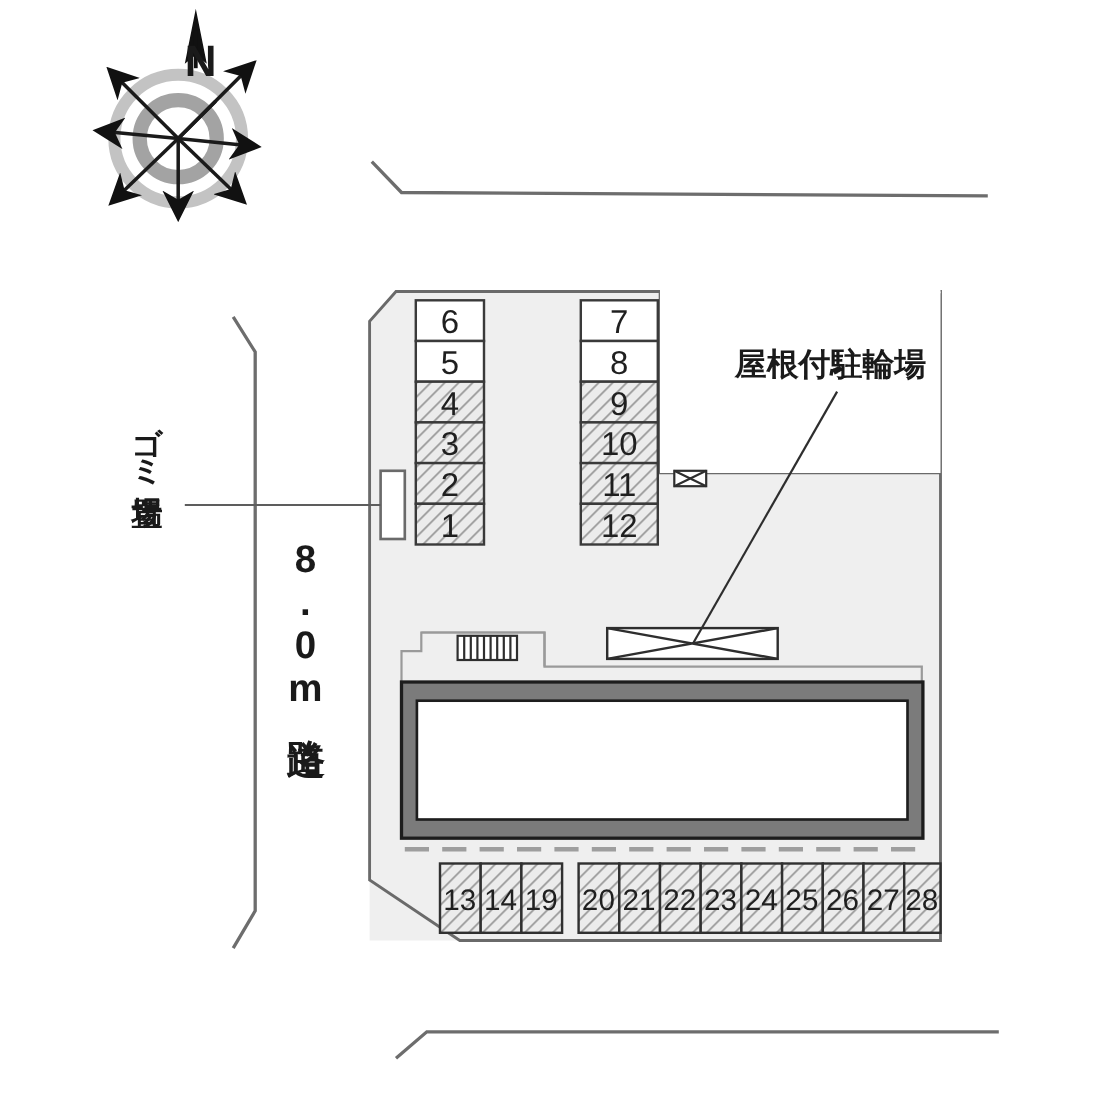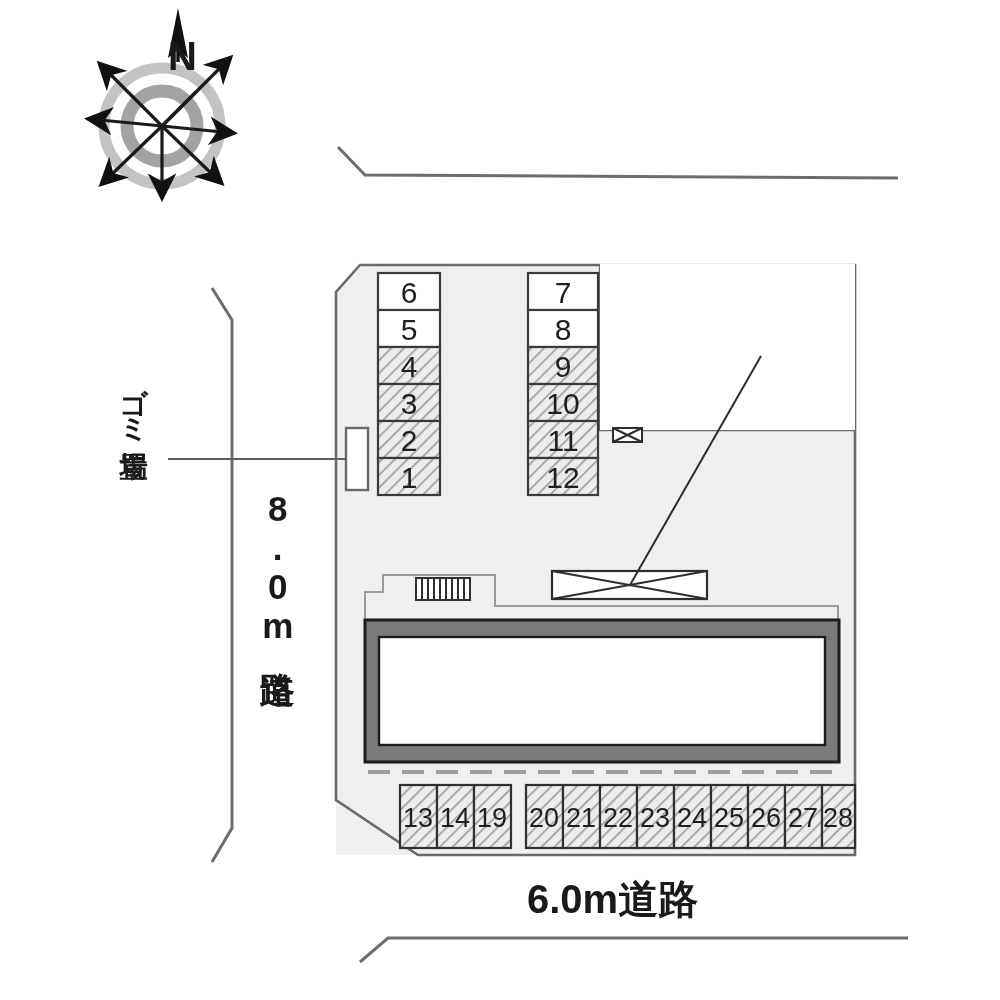--- a/index.html
+++ b/index.html
@@ -172,22 +172,22 @@
       <line x1="162" y1="126" x2="100" y2="120"></line>
       <line x1="162" y1="126" x2="108" y2="72"></line>
     </g>
     <line x1="162" y1="126" x2="196" y2="92" stroke="#1a1a1a" stroke-width="3.2"></line>
 
     <path d="M178,8 L188,58 L178,50 L168,58 Z" fill="#111"></path>
     <line x1="178" y1="28" x2="178" y2="62" stroke="#111" stroke-width="3.4"></line>
   </g>
 </svg>
 
+<div class="txt" id="lbl-roofed">屋根付駐輪場</div>
 
-<div class="txt" id="lbl-road6">6.0m道路</div>
 
 <div class="vtxt" id="lbl-road8">8.0m道路</div>
 
 <div class="vtxt" id="lbl-gomi">ゴミ置場</div>
 
 <div class="txt" style="left:168px;top:36px;font-size:40px;">N</div>
 
 </div>
 
 </body></html>

